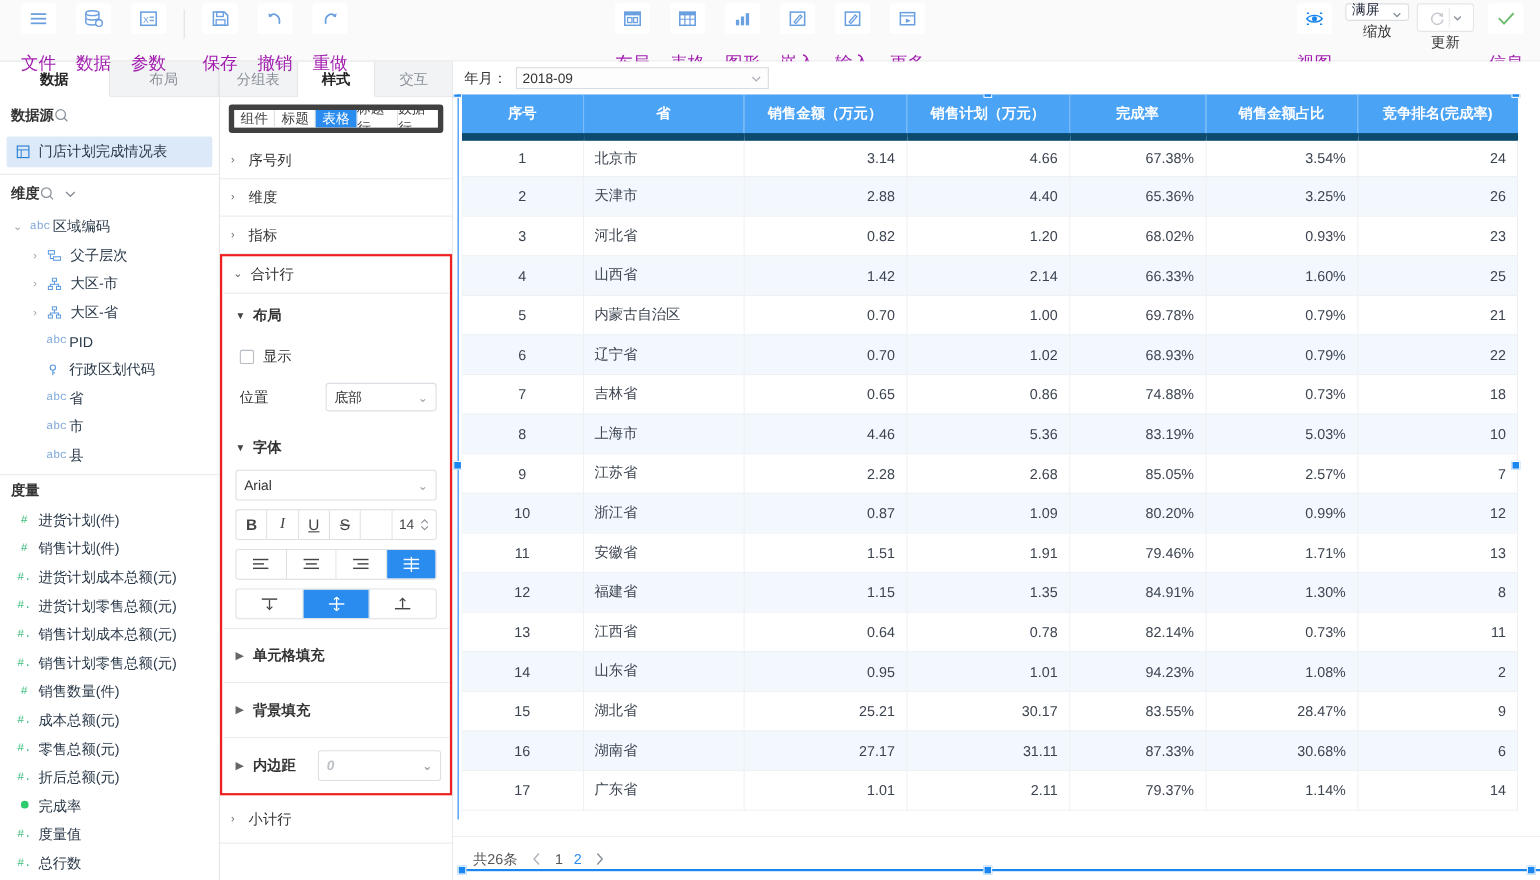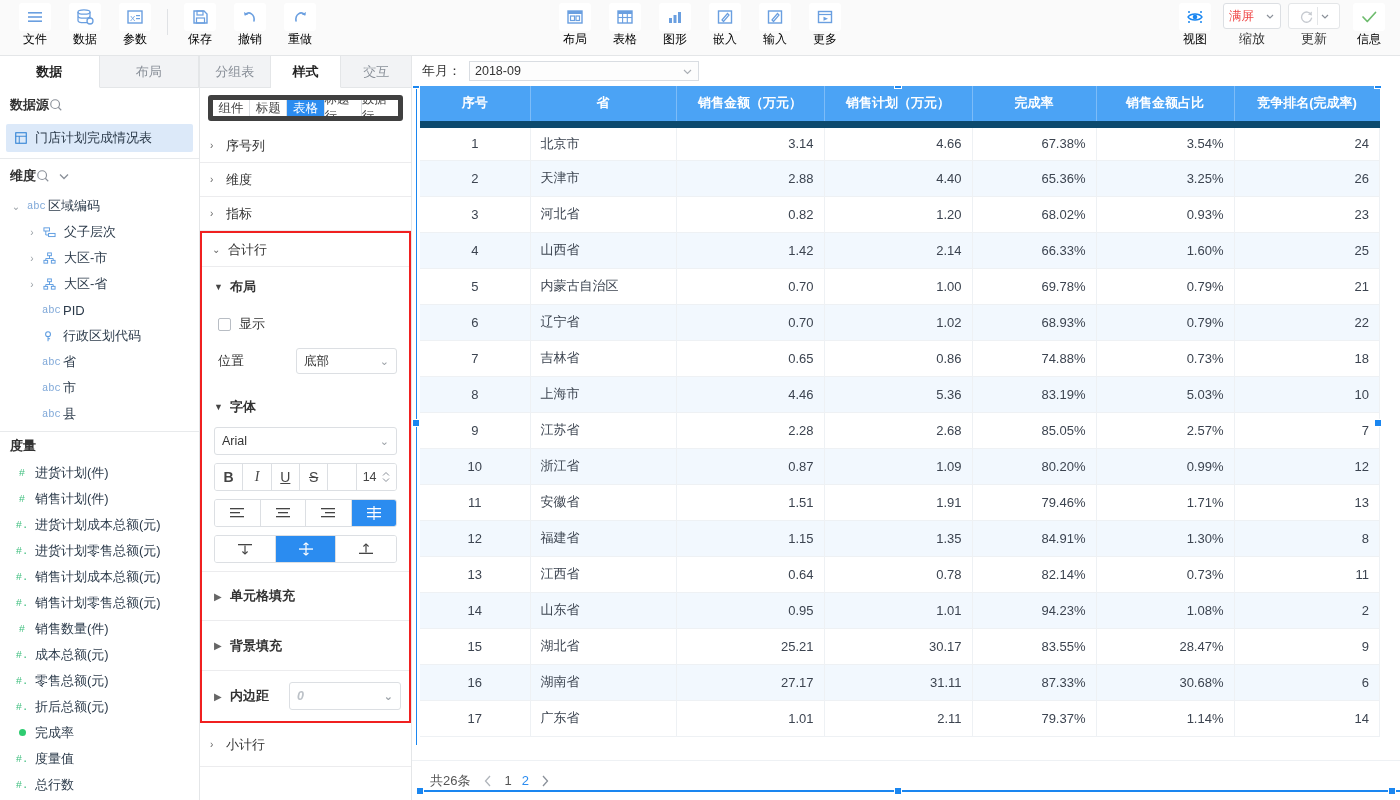--- a/index.html
+++ b/index.html
@@ -83,28 +83,28 @@
   .tool {
     width: 50px; display: flex; flex-direction: column; align-items: center;
     cursor: pointer; user-select: none;
   }
   .tool .glyph {
     width: 32px; height: 28px; background: #fff;
     border-radius: 3px;
     display: flex; align-items: center; justify-content: center;
     margin-bottom: 1px;
   }
-  .tool .lbl { font-size: 12px; color: #000000; line-height: 14px; }
+  .tool .lbl { font-size: 16px; color: #a21caf; line-height: 14px; margin-top: 20px; }
   .rb-sep { width: 1px; height: 26px; background: #e0e2e5; margin: 6px 7px 0 7px; }
 
   .zoom-tool { width: 64px; display: flex; flex-direction: column; align-items: center; }
   .zoom-box {
-    width: 58px; height: 26px; background: #fff; border: 1px solid #dcdfe3; border-radius: 3px;
-    display: flex; align-items: center; justify-content: space-between; padding: 0 5px;
-    font-size: 12.5px; color: #ef4444; margin-bottom: 1px;
+    width: 58px; height: 16px; background: #fff; border: 1px solid #dcdfe3; border-radius: 3px;
+    display: flex; align-items: flex-end; justify-content: space-between; padding: 0 5px;
+    font-size: 12.5px; color: #0f172a; margin-bottom: 1px;
   }
   .update-tool { width: 60px; display: flex; flex-direction: column; align-items: center; }
   .update-box {
     width: 52px; height: 26px; background: #fff; border: 1px solid #e4e6e8; border-radius: 3px;
     display: flex; align-items: center; justify-content: center; gap: 2px; margin-bottom: 1px;
   }
   .update-box .divline { width: 1px; height: 18px; background: #e4e6e8; }
 
   
   .body { flex: 1; display: flex; min-height: 0; }

